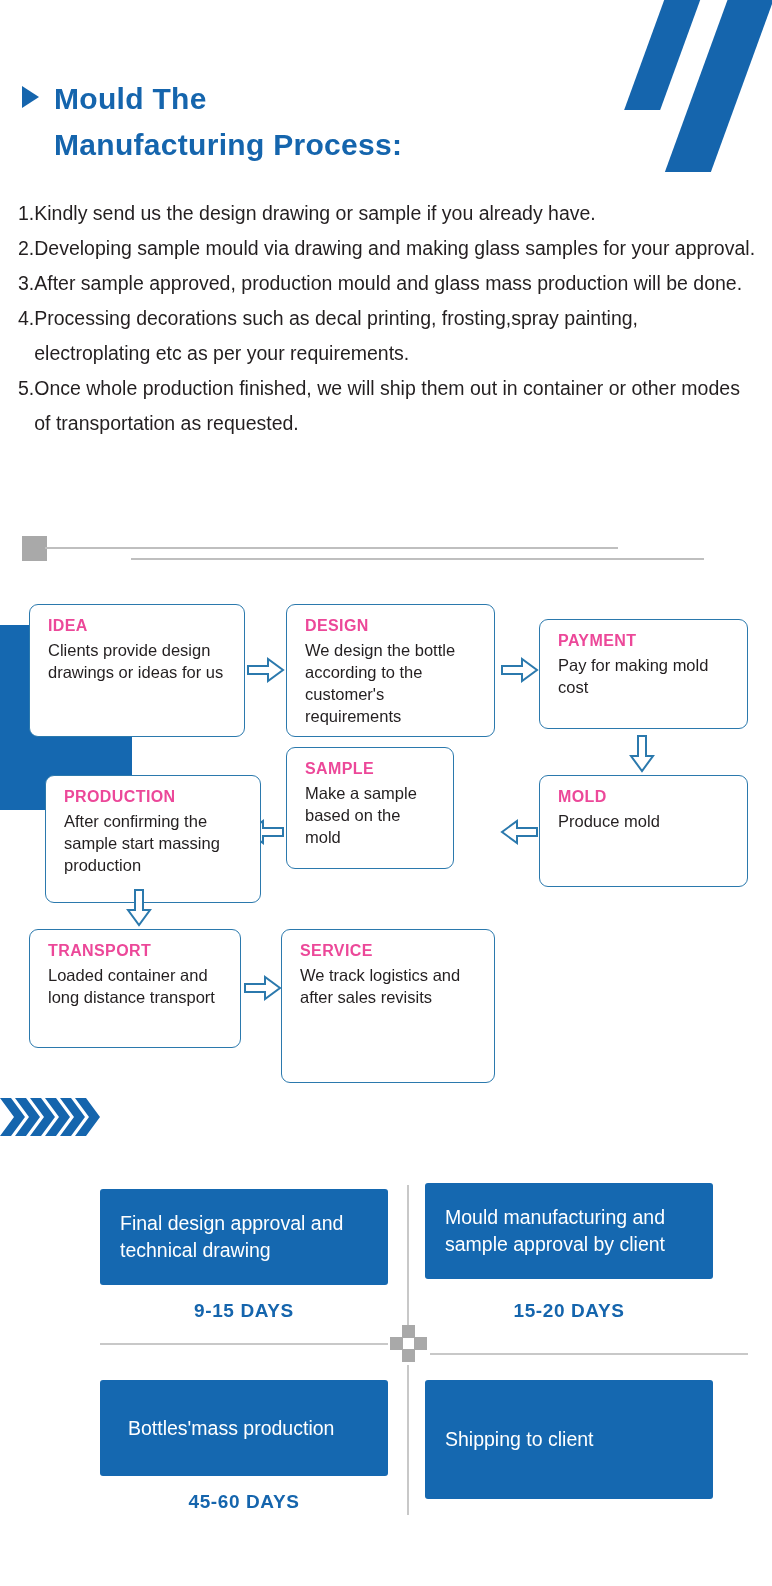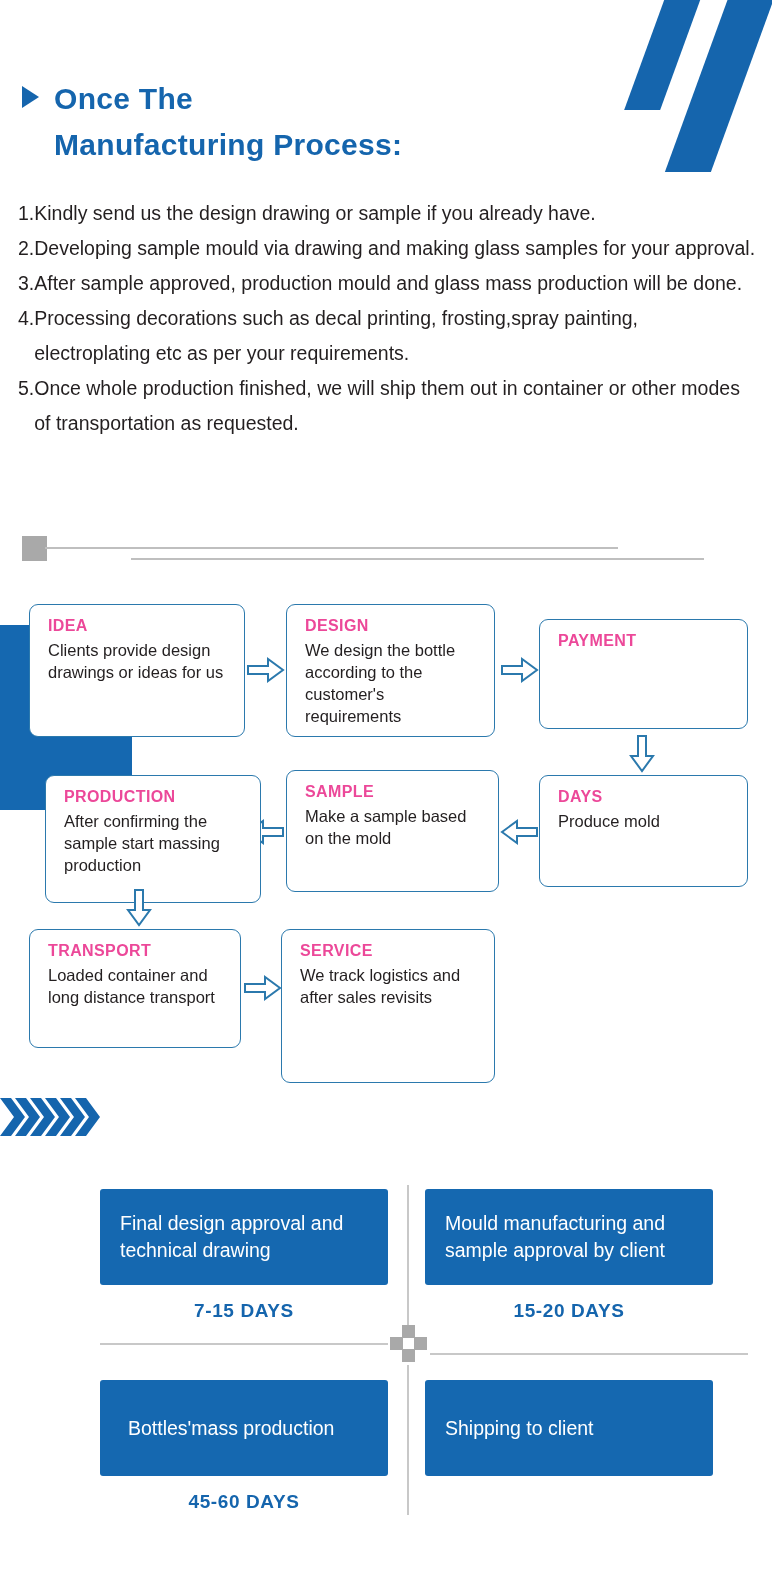--- a/index.html
+++ b/index.html
@@ -197,21 +197,21 @@
 
 <div id="page">
 
   <div class="logo-wrap">
     <span class="logo-bar short"></span>
     <span class="logo-bar long"></span>
   </div>
 
   <div class="heading">
     <span class="tri-icon"></span>
-    <span class="heading-line l1">Once The</span>
+    <span class="heading-line l1">Mould The</span>
     <span class="heading-line l2">Manufacturing Process:</span>
   </div>
 
   <div class="steps">
     <div class="step">
       <span class="step-num">1.</span>
       <span class="step-text">Kindly send us the design drawing or sample if you already have.</span>
     </div>
     <div class="step">
       <span class="step-num">2.</span>
@@ -259,40 +259,41 @@
     </div>
 
     <div class="arrow" style="left:500px; top:60px;">
       <svg width="40" height="30" viewBox="0 0 40 30">
         <path d="M2 11 H22 V4 L37 15 L22 26 V19 H2 Z" fill="#ffffff" stroke="#2b79ad" stroke-width="2"></path>
       </svg>
     </div>
 
     <div class="card" style="left:539px; top:24px; width:209px; height:110px;">
       <div class="card-title">PAYMENT</div>
+      <div class="card-body">Pay for making mold cost</div>
     </div>
 
     <div class="arrow" style="left:627px; top:139px;">
       <svg width="30" height="40" viewBox="0 0 30 40">
         <path d="M11 2 V22 H4 L15 37 L26 22 H19 V2 Z" fill="#ffffff" stroke="#2b79ad" stroke-width="2"></path>
       </svg>
     </div>
 
     <div class="card" style="left:539px; top:180px; width:209px; height:112px;">
-      <div class="card-title">DAYS</div>
+      <div class="card-title">MOLD</div>
       <div class="card-body">Produce mold</div>
     </div>
 
     <div class="arrow" style="left:500px; top:222px;">
       <svg width="40" height="30" viewBox="0 0 40 30">
         <path d="M37 11 H17 V4 L2 15 L17 26 V19 H37 Z" fill="#ffffff" stroke="#2b79ad" stroke-width="2"></path>
       </svg>
     </div>
 
-    <div class="card" style="left:286px; top:175px; width:213px; height:122px;border-radius:9px;">
+    <div class="card" style="left:286px; top:152px; width:168px; height:122px;border-radius:9px;">
       <div class="card-title">SAMPLE</div>
       <div class="card-body">Make a sample based on the mold</div>
     </div>
 
     <div class="arrow" style="left:246px; top:222px;">
       <svg width="40" height="30" viewBox="0 0 40 30">
         <path d="M37 11 H17 V4 L2 15 L17 26 V19 H37 Z" fill="#ffffff" stroke="#2b79ad" stroke-width="2"></path>
       </svg>
     </div>
 
@@ -347,30 +348,30 @@
     <span class="cross" style="left:352px; top:150px; width:36px; height:36px;">
       <i style="left:12px; top:0px;"></i>
       <i style="left:0px;  top:12px;"></i>
       <i style="left:24px; top:12px;"></i>
       <i style="left:12px; top:24px;"></i>
     </span>
 
     <div class="gbox" style="left:62px; top:14px; width:288px; height:96px;">
       <span>Final design approval and technical drawing</span>
     </div>
-    <div class="gdays" style="left:62px; top:123px; width:288px;">7-15 DAYS</div>
-
-    <div class="gbox" style="left:387px; top:14px; width:288px; height:96px;padding-left:20px;">
+    <div class="gdays" style="left:62px; top:123px; width:288px;">9-15 DAYS</div>
+
+    <div class="gbox" style="left:387px; top:8px; width:288px; height:96px;padding-left:20px;">
       <span>Mould manufacturing and sample approval by client</span>
     </div>
     <div class="gdays" style="left:387px; top:123px; width:288px;">15-20 DAYS</div>
 
     <div class="gbox" style="left:62px; top:205px; width:288px; height:96px;padding-left:28px;">
       <span>Bottles'mass production</span>
     </div>
     <div class="gdays" style="left:62px; top:314px; width:288px;">45-60 DAYS</div>
 
-    <div class="gbox" style="left:387px; top:205px; width:288px; height:96px;">
+    <div class="gbox" style="left:387px; top:205px; width:288px; height:119px;">
       <span>Shipping to client</span>
     </div>
   </div>
 
 </div>
 
 </body></html>

